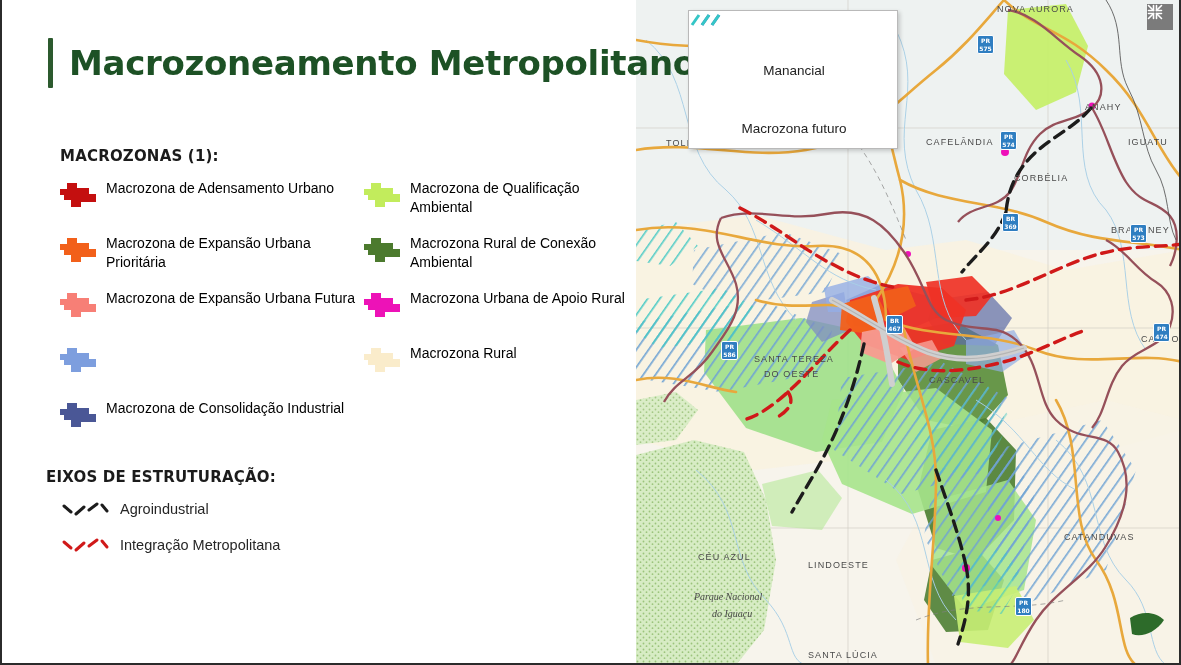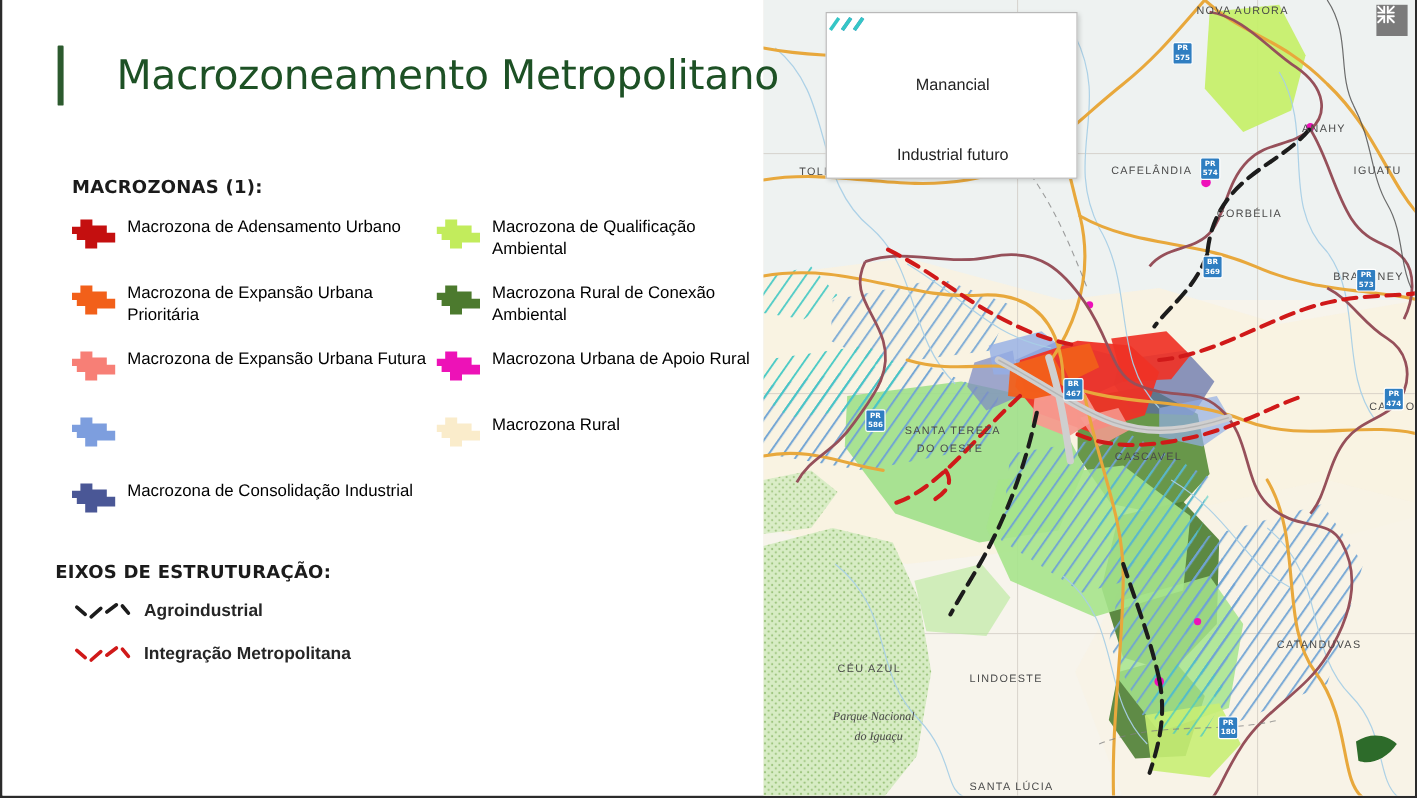--- a/index.html
+++ b/index.html
@@ -8,40 +8,40 @@
 
   #slide{position:relative;width:1181px;height:665px;background:#ffffff;
          box-sizing:border-box;border-left:2px solid #2b2b2b;
          border-bottom:2px solid #2b2b2b;border-right:2px solid #2b2b2b;overflow:hidden;}
 
   
   #left-panel{position:absolute;left:0;top:0;width:634px;height:665px;background:#fff;z-index:5;}
 
   #title-row{position:absolute;left:46px;top:38px;display:flex;align-items:center;gap:16px;}
   #title-bar{width:5px;height:50px;background:#2c5a2e;border-radius:1px;}
-  #page-title{font-size:34px;font-weight:normal;color:#1d5125;letter-spacing:-0.3px;
-              font-family:"DejaVu Sans",sans-serif;white-space:nowrap;margin-left:28px;}
+  #page-title{font-size:34px;font-weight:bold;color:#1d5125;letter-spacing:-0.3px;
+              font-family:"DejaVu Sans",sans-serif;white-space:nowrap;}
 
   .section-head{position:absolute;font-size:15px;font-weight:bold;color:#1b1b1b;
                 letter-spacing:0.2px;font-family:"DejaVu Sans",sans-serif;}
   #macrozonas-head{left:58px;top:147px;}
   #eixos-head{left:44px;top:468px;}
 
   .legend-col{position:absolute;}
   #col-left{left:56px;top:178px;width:300px;}
   #col-right{left:360px;top:178px;width:270px;}
 
   .legend-item{display:flex;align-items:flex-start;margin-bottom:11px;min-height:44px;}
   .swatch{width:40px;height:30px;flex:0 0 40px;margin-right:8px;margin-top:2px;}
   .swatch svg{display:block;}
   .legend-label{font-size:14px;line-height:19px;color:#000000;
                 font-family:"Liberation Sans",sans-serif;padding-top:1px;}
 
   
-  #eixos-list{position:absolute;left:58px;top:498px;font-weight:bold;}
+  #eixos-list{position:absolute;left:58px;top:498px;}
   .eixo-item{display:flex;align-items:center;margin-bottom:14px;}
   .eixo-sym{width:54px;height:22px;flex:0 0 54px;margin-right:6px;}
   .eixo-label{font-size:14.5px;color:#262626;}
 
   
   #map{position:absolute;left:634px;top:0;width:547px;height:665px;overflow:hidden;
        background:#f4f1ea;}
   #map svg{position:absolute;left:0;top:0;}
 
   .mlabel{font-family:"Liberation Sans",sans-serif;fill:#4a4a4a;font-size:9px;
@@ -428,21 +428,21 @@
         <div class="mlrow">
           <span class="mlsym">
             <svg width="40" height="18" viewBox="0 0 40 18">
               <g stroke="#35c6c6" stroke-width="3" stroke-linecap="butt">
                 <line x1="3" y1="14" x2="10" y2="4"></line>
                 <line x1="13" y1="14" x2="20" y2="4"></line>
                 <line x1="23" y1="14" x2="30" y2="4"></line>
               </g>
             </svg>
           </span>
-          <span class="mltext">Industrial futuro</span>
+          <span class="mltext">Macrozona futuro</span>
         </div>
       </div>
 
     <div id="fs-btn" title="collapse">
       <svg width="16" height="16" viewBox="0 0 16 16">
         <g stroke="#ffffff" stroke-width="1.6" fill="none" stroke-linecap="round">
           <path d="M6.5,1.5 L6.5,6.5 L1.5,6.5"></path>
             <path d="M1.5,1.5 L6.5,6.5"></path>
           <path d="M9.5,1.5 L9.5,6.5 L14.5,6.5"></path>
             <path d="M14.5,1.5 L9.5,6.5"></path>

